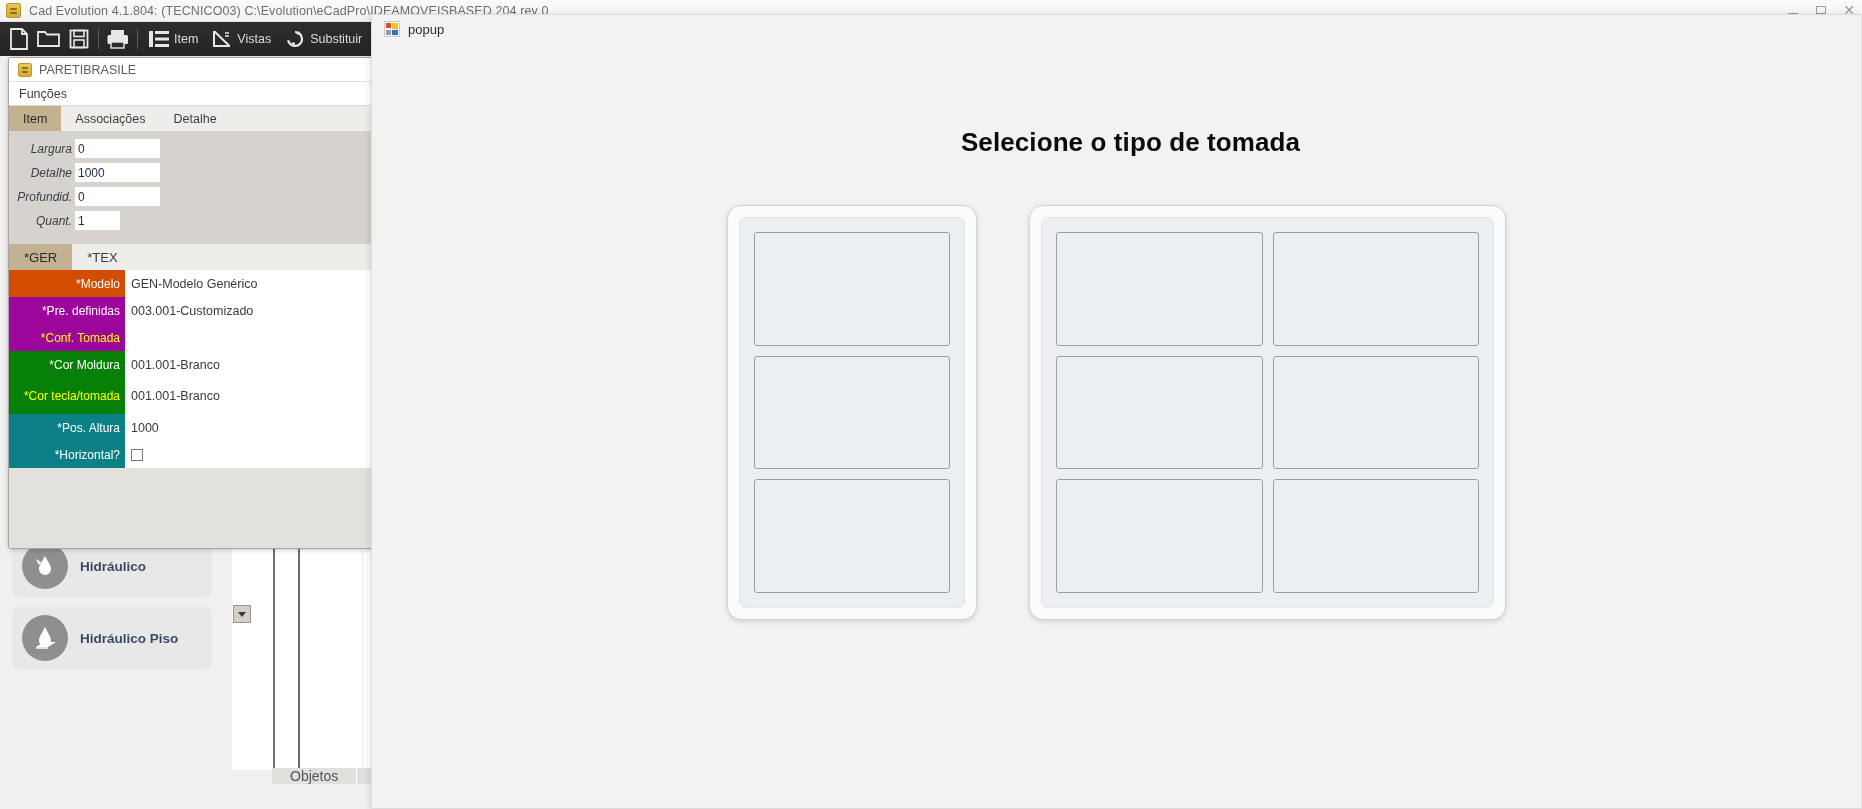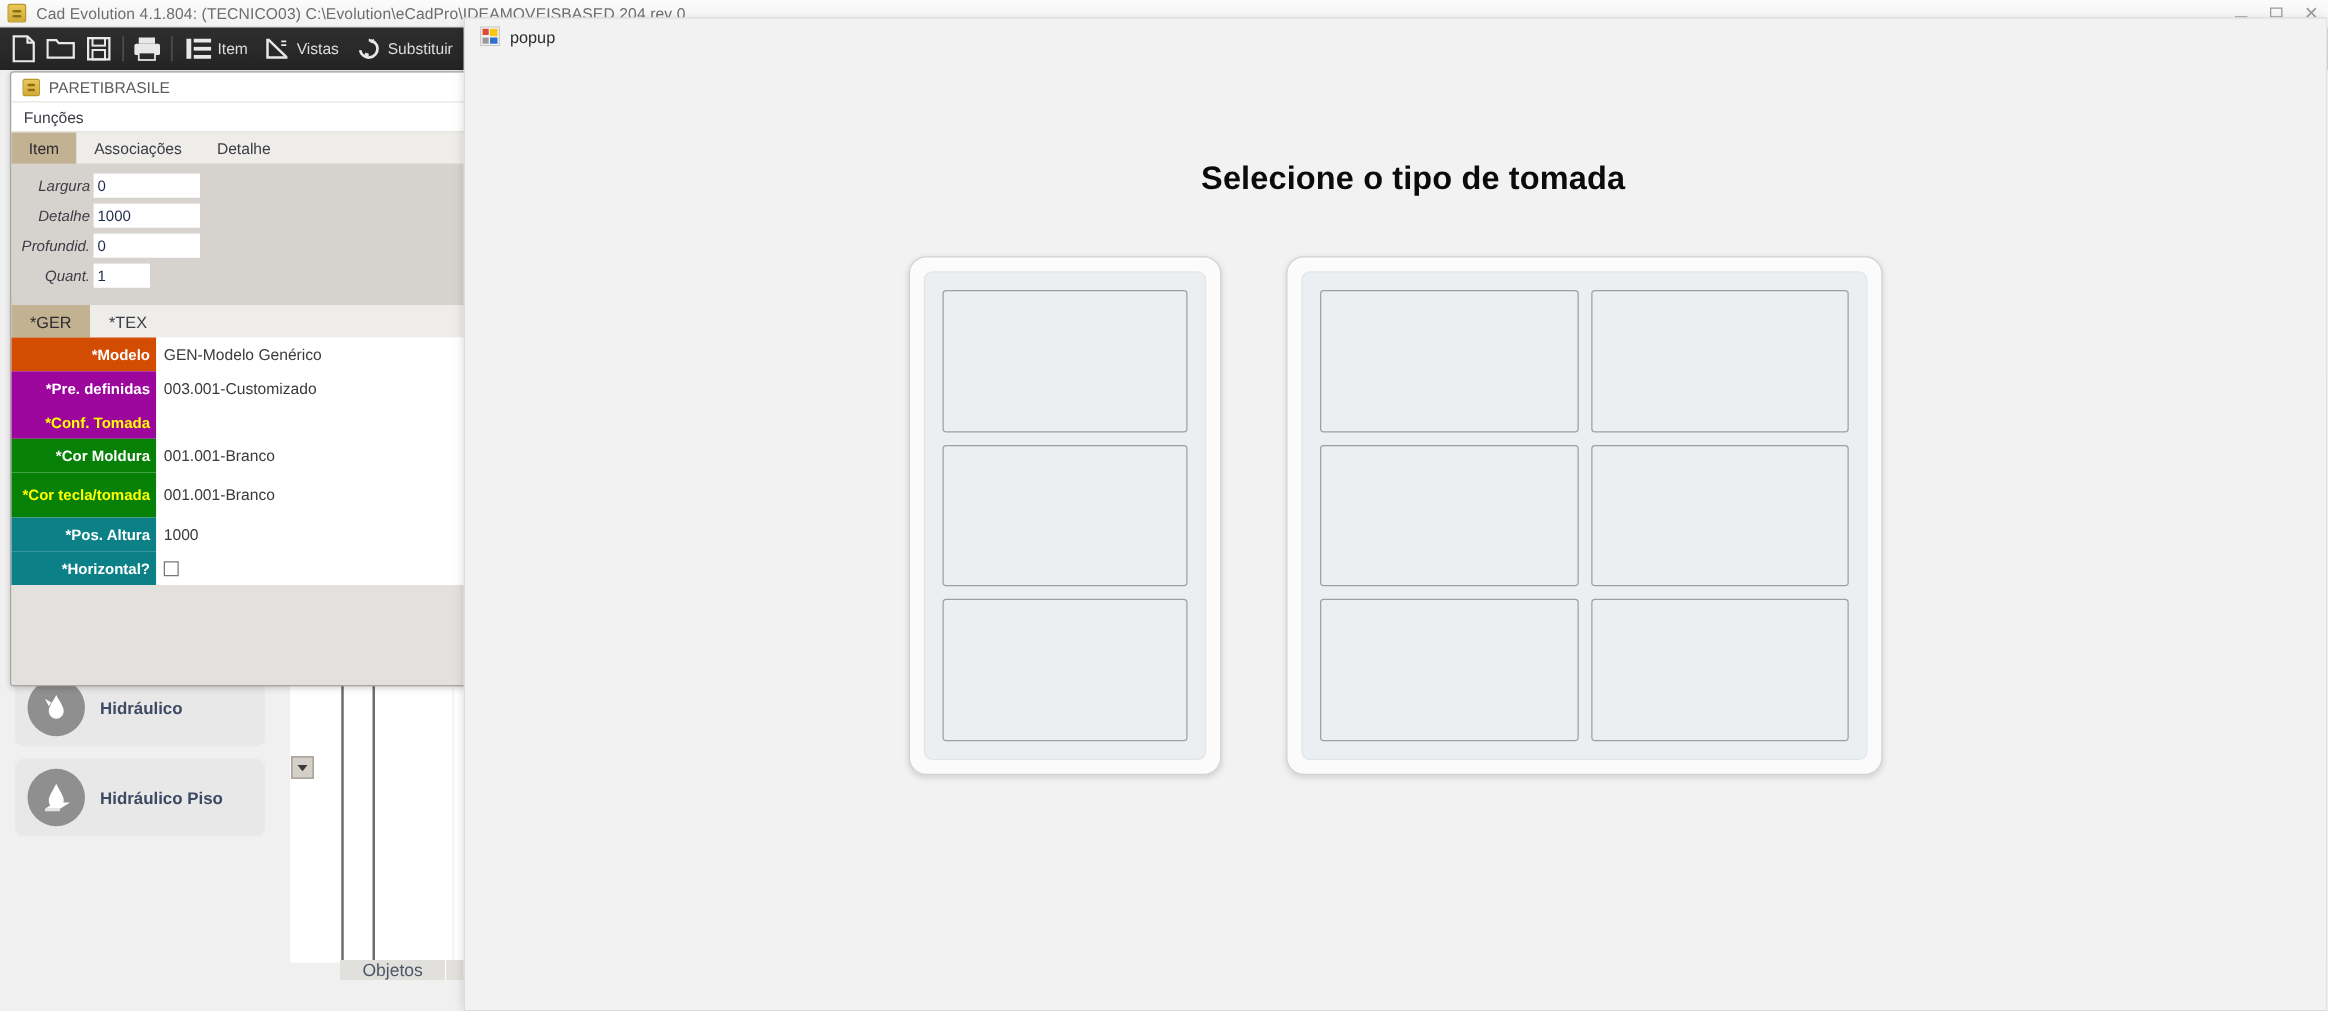--- a/index.html
+++ b/index.html
@@ -122,21 +122,21 @@
     font-size:13px; margin-top:6px;
   }
   .subtab { padding:0 15px; display:flex; align-items:center; color:#3c3c46; }
   .subtab.active { background:#c3b291; color:#2a2a30; }
 
   .grid-rows { background:#ffffff; }
   .grid-row { display:flex; align-items:stretch; min-height:27px; }
   .grid-key {
     width:116px; flex:0 0 116px; display:flex; align-items:center;
     justify-content:flex-end; padding:3px 5px 3px 4px;
-    font-size:12px; line-height:14px; text-align:right; font-weight:700;
+    font-size:12px; line-height:14px; text-align:right; font-weight:400;
   }
   .grid-val {
     flex:1; background:#ffffff; display:flex; align-items:center;
     padding-left:6px; font-size:12.5px; color:#3a3a3a;
   }
   .chk {
     width:12px; height:12px; border:1px solid #777; background:#fff; display:block;
   }
   .panel-filler { background:#e3e1dd; height:86px; }
 

